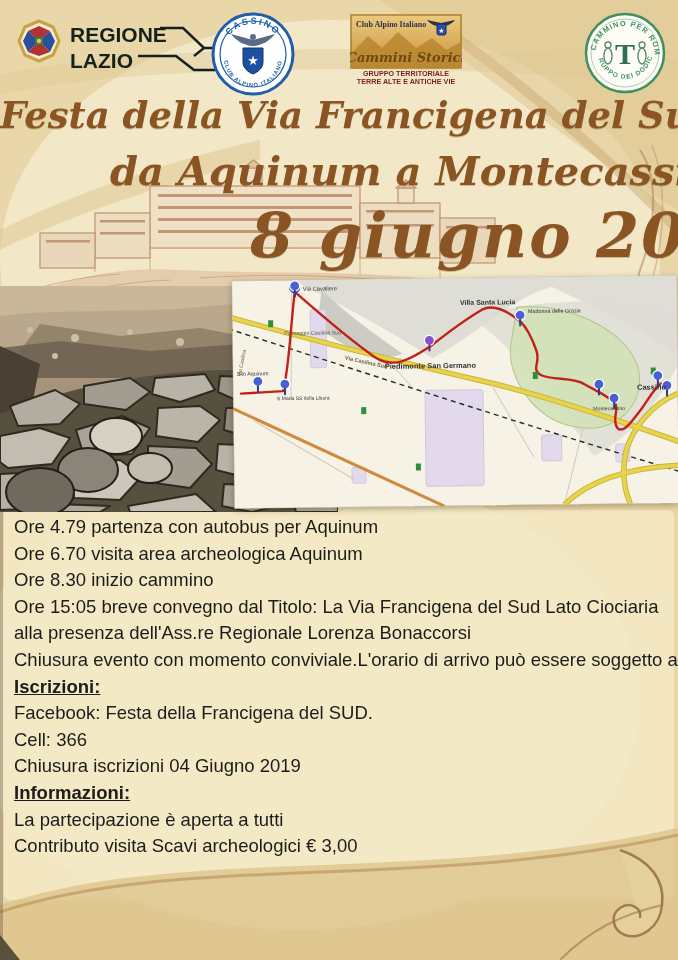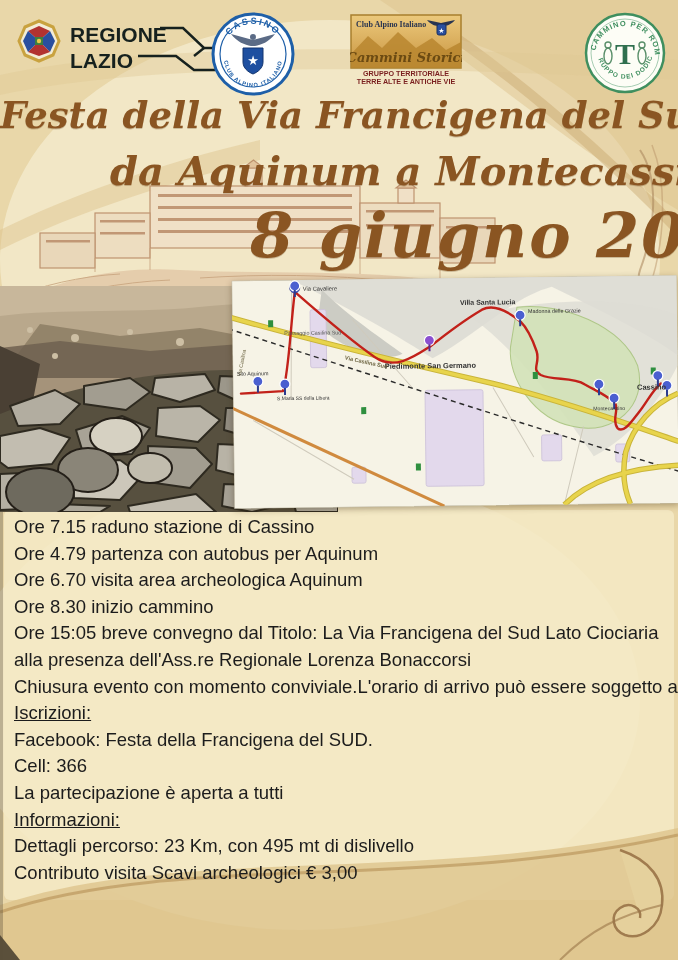--- a/index.html
+++ b/index.html
@@ -36,21 +36,21 @@
   .road{position:absolute;left:0;top:286px;z-index:2;}
   .map-wrap{position:absolute;left:233px;top:278px;z-index:3;transform:rotate(-0.7deg);
     box-shadow:0 2px 6px rgba(60,40,10,.35);}
 
   
   .textblock{
     position:absolute;left:14px;top:514px;width:656px;z-index:6;
     color:#1c1c1c;font-size:18.5px;line-height:26.6px;
   }
   .tline{white-space:nowrap;}
-  .tline.heading{text-decoration:underline;}
+  .tline.heading{text-decoration:underline;font-weight:bold;}
 </style>
 </head>
 <body>
 
 <div class="poster">
 
   <svg class="bg" width="678" height="960" viewBox="0 0 678 960">
     <rect width="678" height="960" fill="#e9d7a9"></rect>
     <ellipse cx="330" cy="260" rx="330" ry="240" fill="#f4ecd0" opacity=".75"></ellipse>
     <ellipse cx="300" cy="700" rx="340" ry="230" fill="#f3e9c8" opacity=".8"></ellipse>
@@ -362,30 +362,29 @@
       <text x="8" y="96" font-size="5.2" transform="rotate(-78 8 96)" fill="#6b6340">Via Casilina</text>
       <text x="4" y="95" font-size="5.4">Sito Aquinum</text>
       <text x="44" y="120" font-size="5">S.Maria SS della Libera</text>
       <text x="360" y="134" font-size="5.2">Montecassino</text>
       <text x="404" y="114" font-size="7.5" font-weight="bold">Cassino</text>
     </g>
   </svg>
   </div>
 
   <div class="textblock">
-    <div class="tline">Ore 7.15 raduno stazione di Cassino</div>
     <div class="tline">Ore 4.79 partenza con autobus per Aquinum</div>
     <div class="tline">Ore 6.70 visita area archeologica Aquinum</div>
     <div class="tline">Ore 8.30 inizio cammino</div>
     <div class="tline">Ore 15:05 breve convegno dal Titolo: La Via Francigena del Sud Lato Ciociaria</div>
     <div class="tline">alla presenza dell'Ass.re Regionale Lorenza Bonaccorsi</div>
     <div class="tline">Chiusura evento con momento conviviale.L'orario di arrivo può essere soggetto a variazione</div>
     <div class="tline heading">Iscrizioni:</div>
     <div class="tline">Facebook:  Festa della Francigena del SUD.</div>
     <div class="tline">Cell: 366</div>
+    <div class="tline">Chiusura iscrizioni 04 Giugno 2019</div>
+    <div class="tline heading">Informazioni:</div>
     <div class="tline">La partecipazione è aperta a tutti</div>
-    <div class="tline heading">Informazioni:</div>
-    <div class="tline">Dettagli percorso: 23 Km, con 495 mt di dislivello</div>
     <div class="tline">Contributo visita Scavi archeologici € 3,00</div>
 
   </div>
 
 </div>
 
 </body></html>

